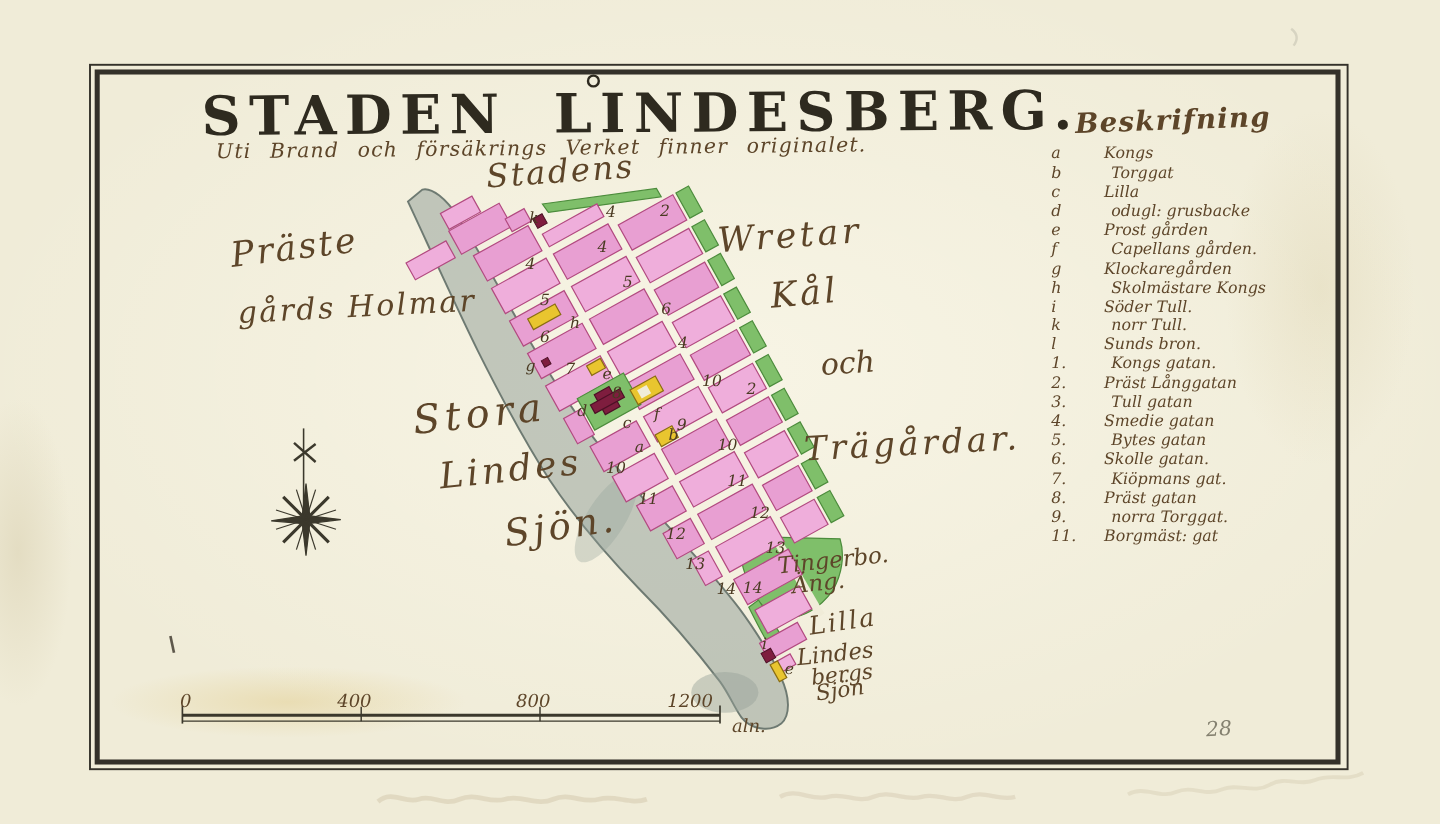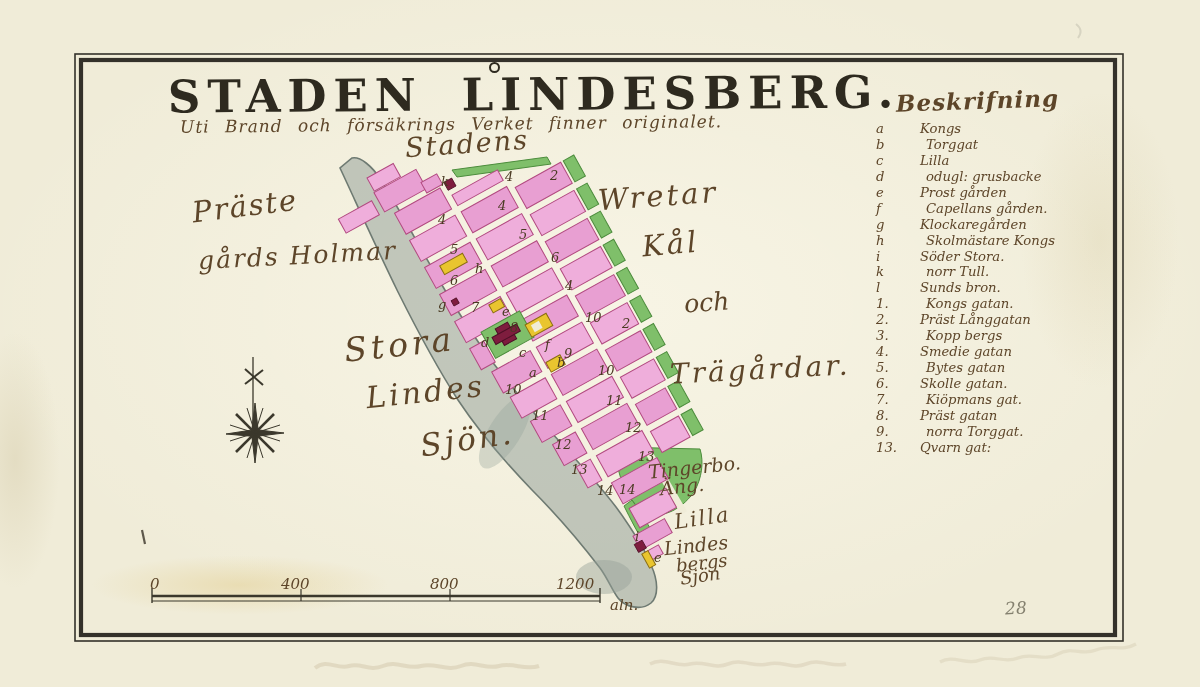--- a/index.html
+++ b/index.html
@@ -293,41 +293,41 @@
     <div class="lrow">
         <span class="lkey">g</span>
         <span class="lval">Klockaregården</span>
       </div>
     <div class="lrow">
         <span class="lkey">h</span>
         <span class="lval">Skolmästare Kongs</span>
       </div>
     <div class="lrow">
         <span class="lkey">i</span>
-        <span class="lval">Söder Stora.</span>
+        <span class="lval">Söder Tull.</span>
       </div>
     <div class="lrow">
         <span class="lkey">k</span>
         <span class="lval">norr Tull.</span>
       </div>
     <div class="lrow">
         <span class="lkey">l</span>
         <span class="lval">Sunds bron.</span>
       </div>
     <div class="lrow">
         <span class="lkey">1.</span>
         <span class="lval">Kongs gatan.</span>
       </div>
     <div class="lrow">
         <span class="lkey">2.</span>
         <span class="lval">Präst Långgatan</span>
       </div>
     <div class="lrow">
         <span class="lkey">3.</span>
-        <span class="lval">Kopp bergs</span>
+        <span class="lval">Tull gatan</span>
       </div>
     <div class="lrow">
         <span class="lkey">4.</span>
         <span class="lval">Smedie gatan</span>
       </div>
     <div class="lrow">
         <span class="lkey">5.</span>
         <span class="lval">Bytes gatan</span>
       </div>
     <div class="lrow">
@@ -340,20 +340,20 @@
       </div>
     <div class="lrow">
         <span class="lkey">8.</span>
         <span class="lval">Präst gatan</span>
       </div>
     <div class="lrow">
         <span class="lkey">9.</span>
         <span class="lval">norra Torggat.</span>
       </div>
     <div class="lrow">
-        <span class="lkey">13.</span>
-        <span class="lval">Qvarn gat:</span>
+        <span class="lkey">11.</span>
+        <span class="lval">Borgmäst: gat</span>
       </div>
   </div>
 
   <div class="pagenum">28</div>
 
 </div>
 
 </body></html>

